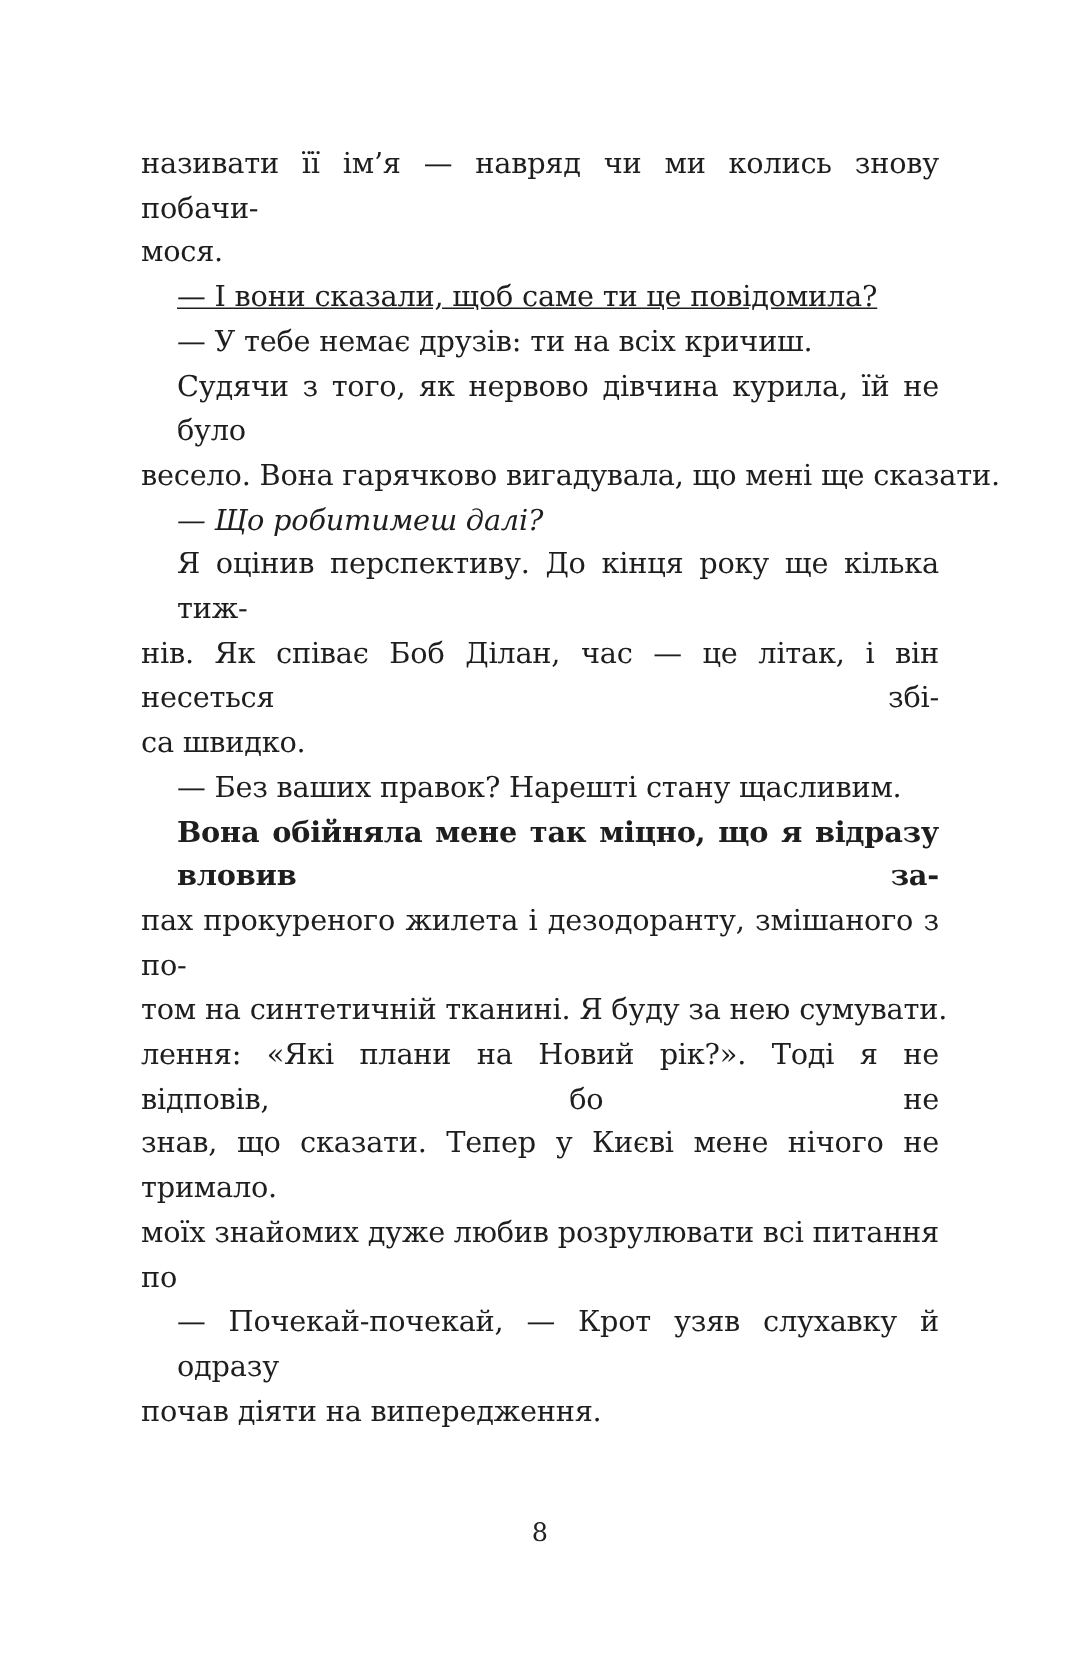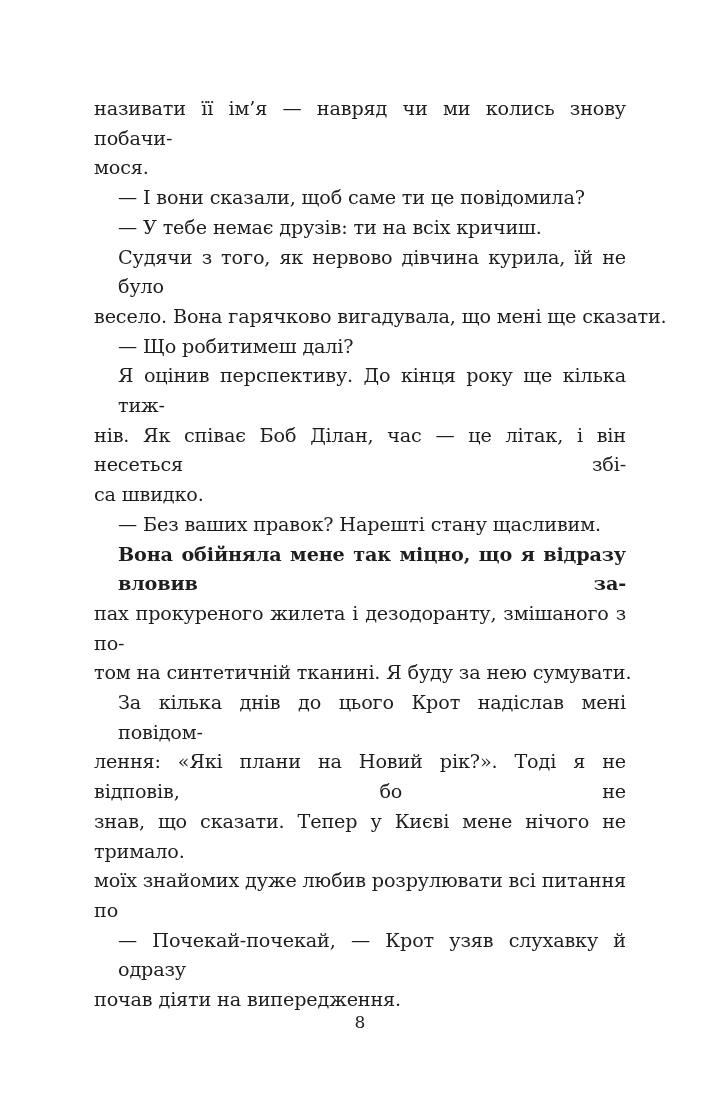--- a/index.html
+++ b/index.html
@@ -26,33 +26,32 @@
     font-size: 17px;
     color: #222;
   }
 </style>
 </head>
 <body>
 
 <div class="page" id="page-text">
     <div class="line j">називати її ім’я — навряд чи ми колись знову побачи-</div>
     <div class="line">мося.</div>
-    <div class="line" style="padding-left: 24px;">— І вони сказали, щоб саме ти це повідомила?</div>
+    <div class="line" style="padding-left: 24px; text-decoration: underline;">— І вони сказали, щоб саме ти це повідомила?</div>
     <div class="line" style="padding-left: 24px;">— У тебе немає друзів: ти на всіх кричиш.</div>
     <div class="line j" style="padding-left: 24px;">Судячи з того, як нервово дівчина курила, їй не було</div>
     <div class="line">весело. Вона гарячково вигадувала, що мені ще сказати.</div>
-    <div class="line" style="padding-left: 24px;">— Що робитимеш далі?</div>
+    <div class="line" style="padding-left: 24px; font-style: italic;">— Що робитимеш далі?</div>
     <div class="line j" style="padding-left: 24px;">Я оцінив перспективу. До кінця року ще кілька тиж-</div>
     <div class="line j">нів. Як співає Боб Ділан, час — це літак, і він несеться збі-</div>
     <div class="line">са швидко.</div>
     <div class="line" style="padding-left: 24px;">— Без ваших правок? Нарешті стану щасливим.</div>
     <div class="line j" style="padding-left: 24px; font-weight: bold;">Вона обійняла мене так міцно, що я відразу вловив за-</div>
     <div class="line j">пах прокуреного жилета і дезодоранту, змішаного з по-</div>
     <div class="line">том на синтетичній тканині. Я буду за нею сумувати.</div>
-    <div class="line j" style="padding-left: 24px;">За кілька днів до цього Крот надіслав мені повідом-</div>
     <div class="line j">лення: «Які плани на Новий рік?». Тоді я не відповів, бо не</div>
     <div class="line j">знав, що сказати. Тепер у Києві мене нічого не тримало.</div>
     <div class="line j">моїх знайомих дуже любив розрулювати всі питання по</div>
     <div class="line j" style="padding-left: 24px;">— Почекай-почекай, — Крот узяв слухавку й одразу</div>
     <div class="line">почав діяти на випередження.</div>
   </div>
 
 <div class="pageno">8</div>
 
 </body></html>

